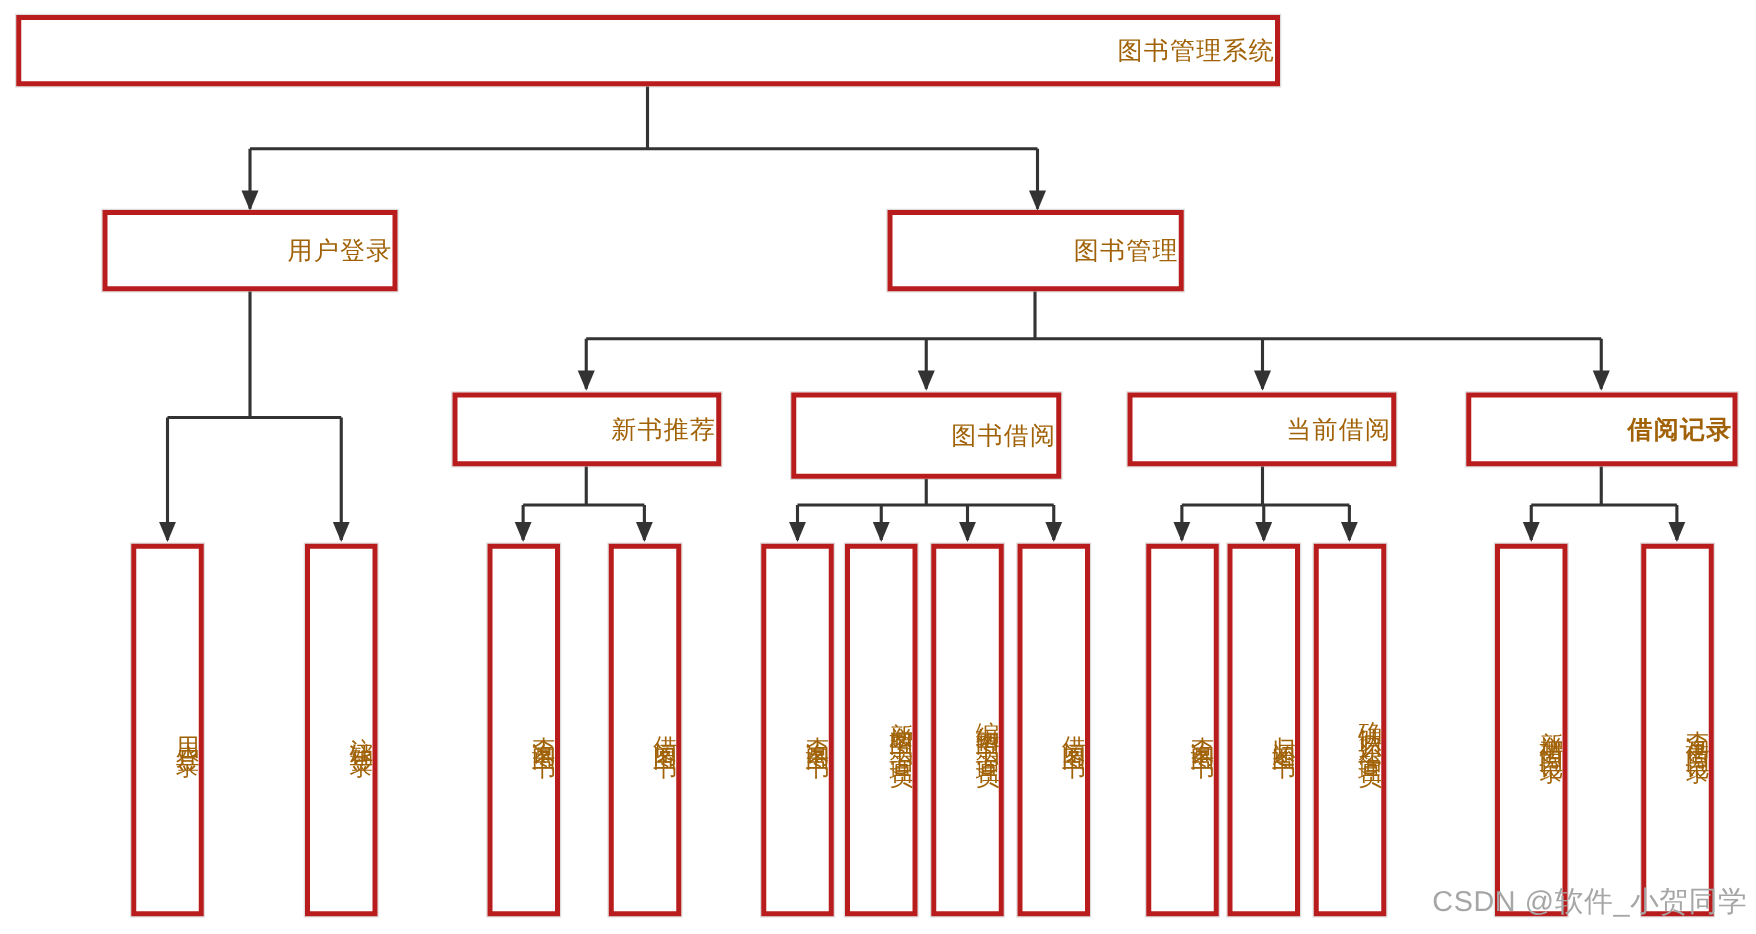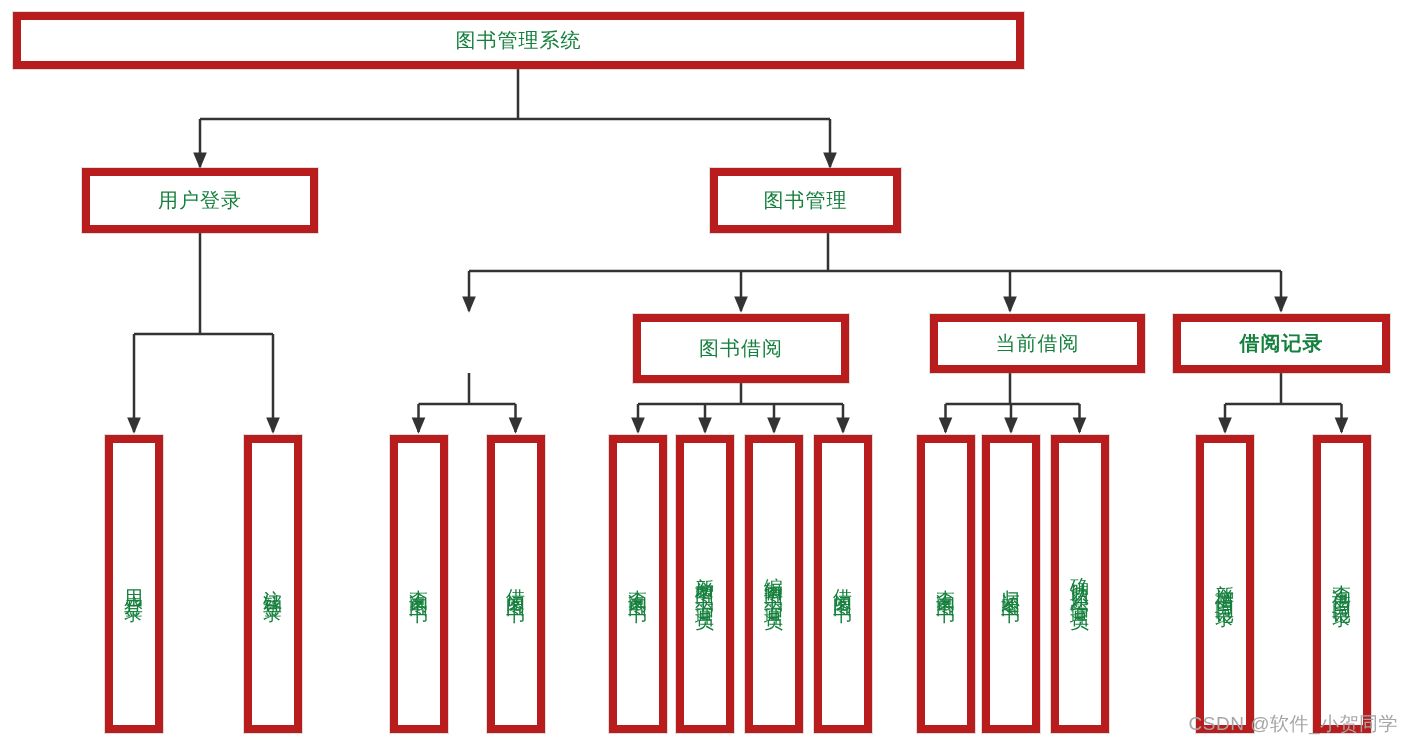--- a/index.html
+++ b/index.html
@@ -3,33 +3,33 @@
 <meta charset="utf-8">
 <style>
   html,body { margin:0; padding:0; background:#ffffff; }
   .stage {
     position:relative; width:1405px; height:747px; background:#ffffff;
     font-family:"Liberation Sans","DejaVu Sans",sans-serif; overflow:hidden;
   }
   svg.connectors { position:absolute; left:0; top:0; z-index:0; }
   .node {
     position:absolute; box-sizing:border-box; background:#ffffff;
-    border:8px solid #b91c1c; color:#15803d; z-index:1;
-    display:flex; align-items:center; justify-content:center;
+    border:4px solid #b91c1c; color:#a16207; z-index:1;
+    display:flex; align-items:center; justify-content:flex-end;
     box-shadow:0 0 0 1px rgba(120,120,120,0.25);
   }
   .h-node { font-size:20px; letter-spacing:1px; }
   .leaf { top:435px; width:58px; height:298px; }
   .leaf .vtxt {
     writing-mode:vertical-rl; text-orientation:mixed;
     font-size:19px; line-height:1; letter-spacing:5px; white-space:nowrap;
   }
   .watermark {
     position:absolute; right:7px; bottom:10px; z-index:3;
-    color:#a6a6a6; font-size:19px; letter-spacing:0.5px;
+    color:#a6a6a6; font-size:23px; letter-spacing:0.5px;
   }
 </style>
 </head>
 <body>
 
 <div class="stage">
 
   <svg class="connectors" width="1405" height="747" viewBox="0 0 1405 747">
     <defs>
       <marker id="arw" viewBox="0 0 10 10" refX="9" refY="5" markerWidth="6.5" markerHeight="6.5" orient="auto" markerUnits="strokeWidth">
@@ -78,28 +78,31 @@
     </g>
   </svg>
 
   <div class="node h-node" style="left:13px; top:12px; width:1011px; height:57px;">
     <span>图书管理系统</span>
   </div>
 
   <div class="node h-node" style="left:82px; top:168px; width:236px; height:65px;">
     <span>用户登录</span>
   </div>
-  <div class="node h-node" style="left:710px; top:168px; width:191px; height:65px;">
+  <div class="node h-node" style="left:710px; top:168px; width:237px; height:65px;">
     <span>图书管理</span>
   </div>
 
+  <div class="node h-node" style="left:362px; top:314px; width:215px; height:59px;">
+    <span>新书推荐</span>
+  </div>
   <div class="node h-node" style="left:633px; top:314px; width:216px; height:69px;">
     <span>图书借阅</span>
   </div>
-  <div class="node h-node" style="left:902px; top:314px; width:215px; height:59px;margin-left:28px;">
+  <div class="node h-node" style="left:902px; top:314px; width:215px; height:59px;">
     <span>当前借阅</span>
   </div>
   <div class="node h-node" style="left:1173px; top:314px; width:217px; height:59px;font-weight:bold;">
     <span>借阅记录</span>
   </div>
 
   <div class="node leaf" style="left:105px;">
     <span class="vtxt">用户登录</span>
   </div>
   <div class="node leaf" style="left:244px;">

